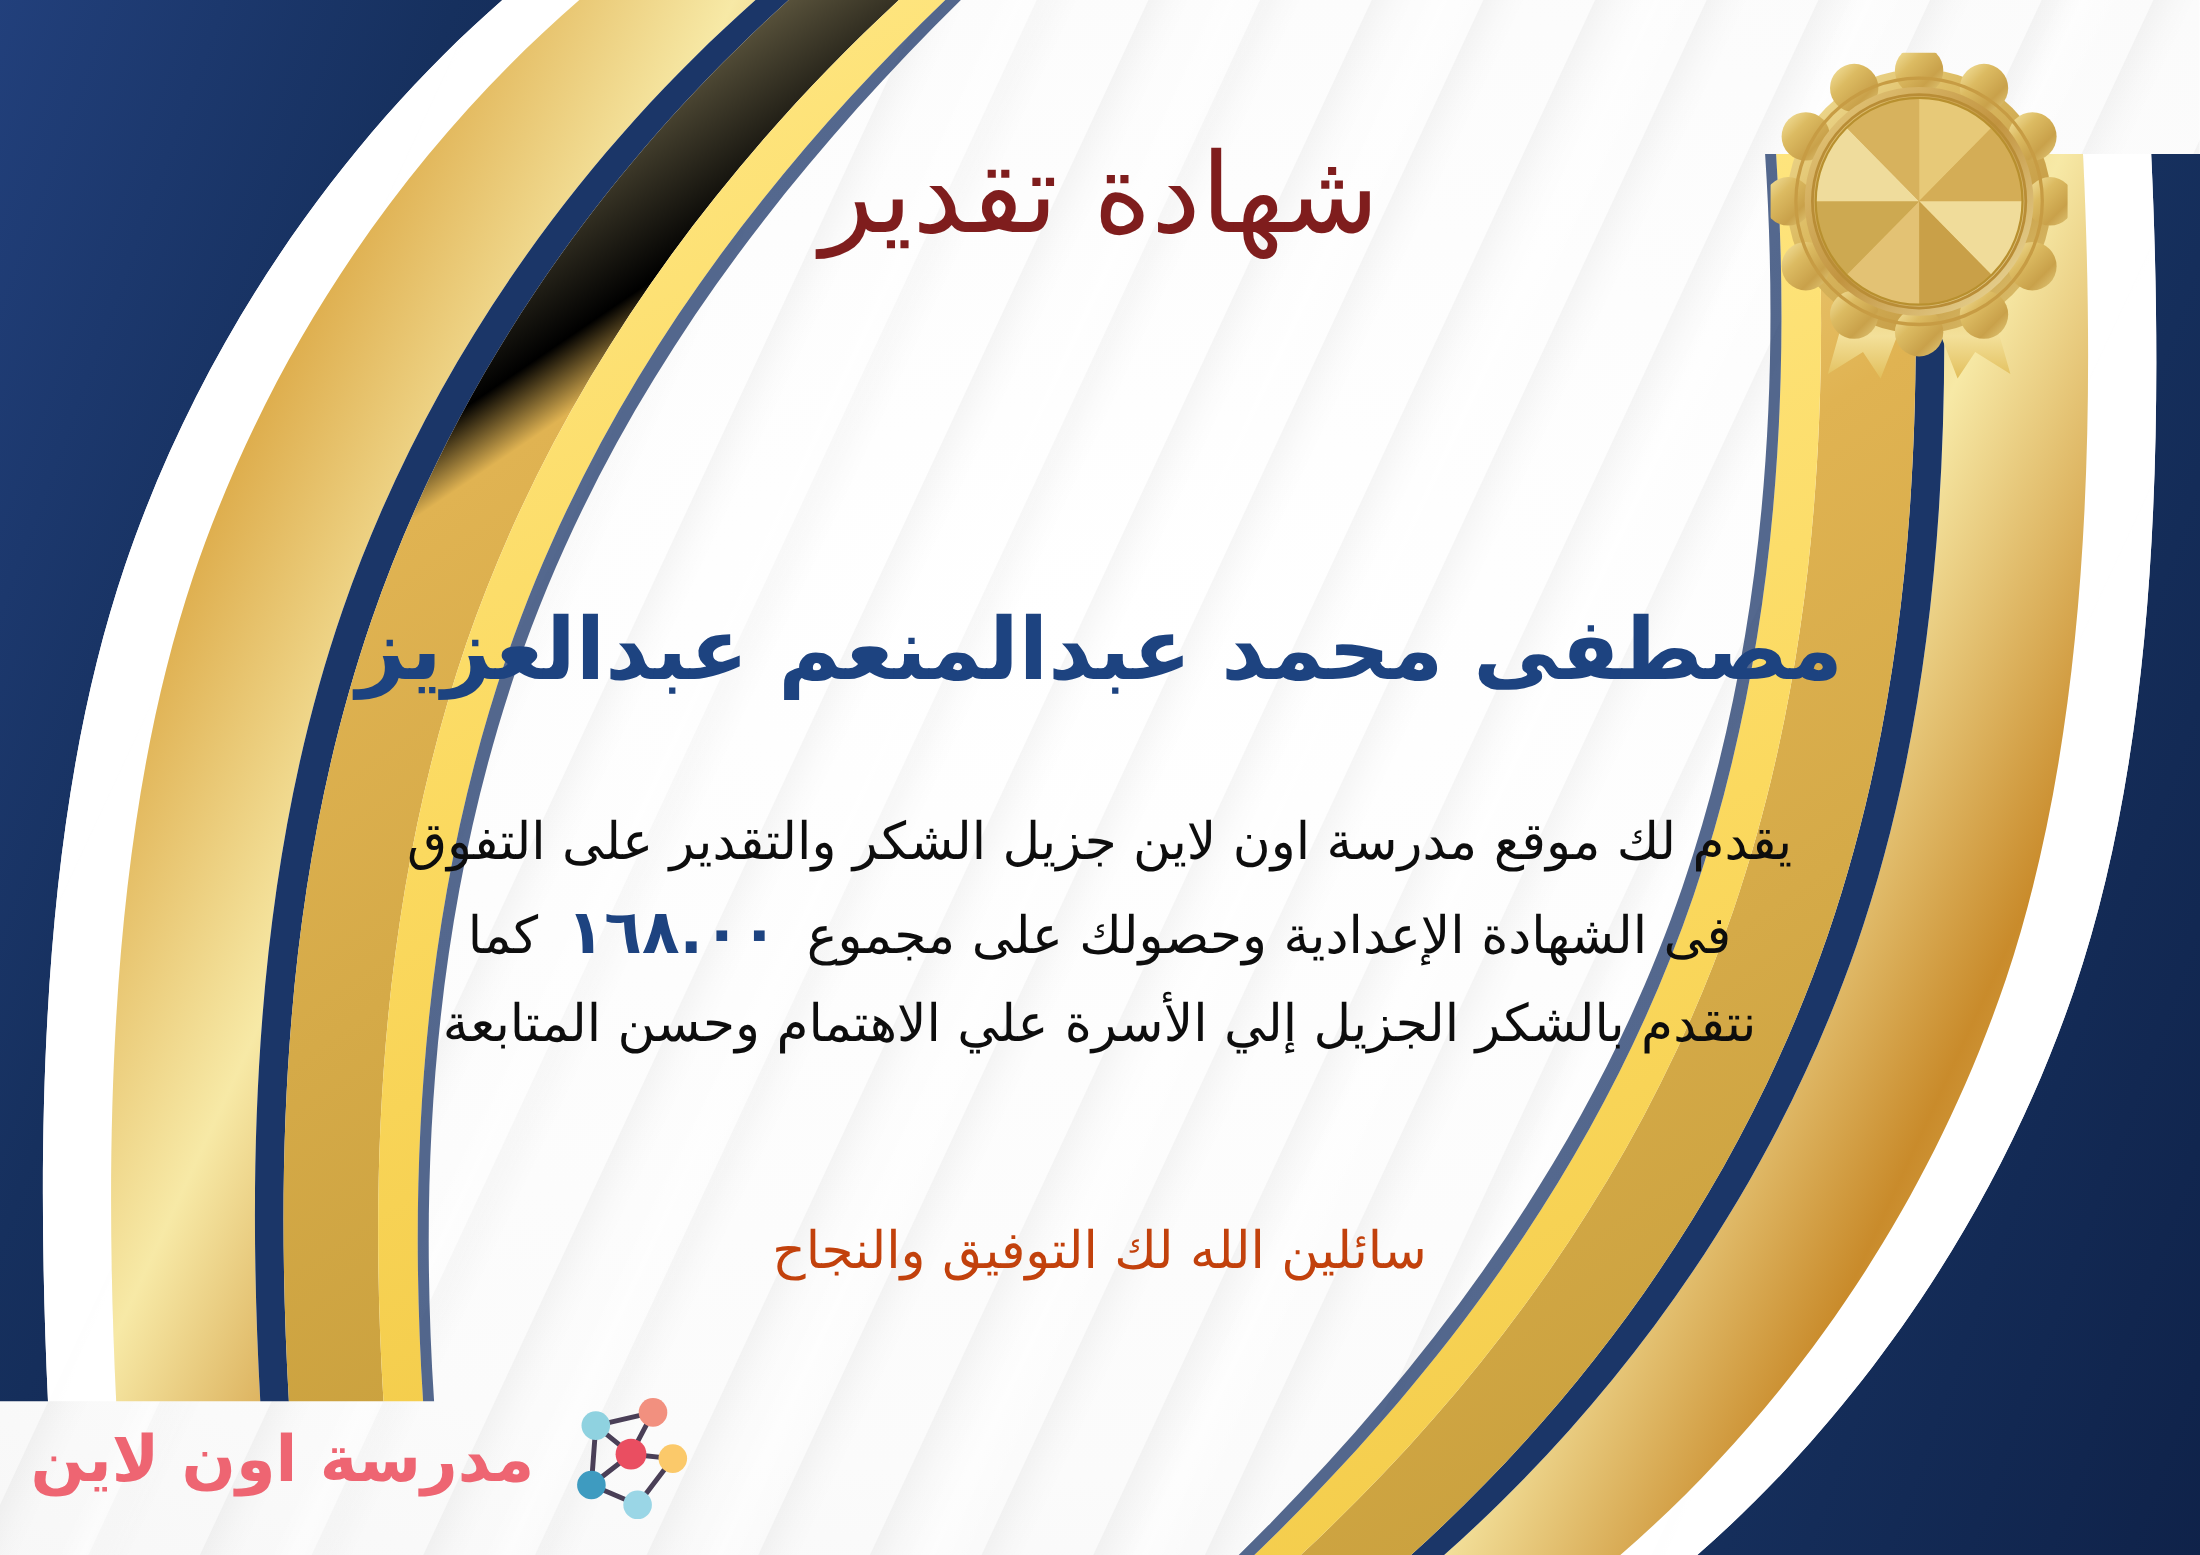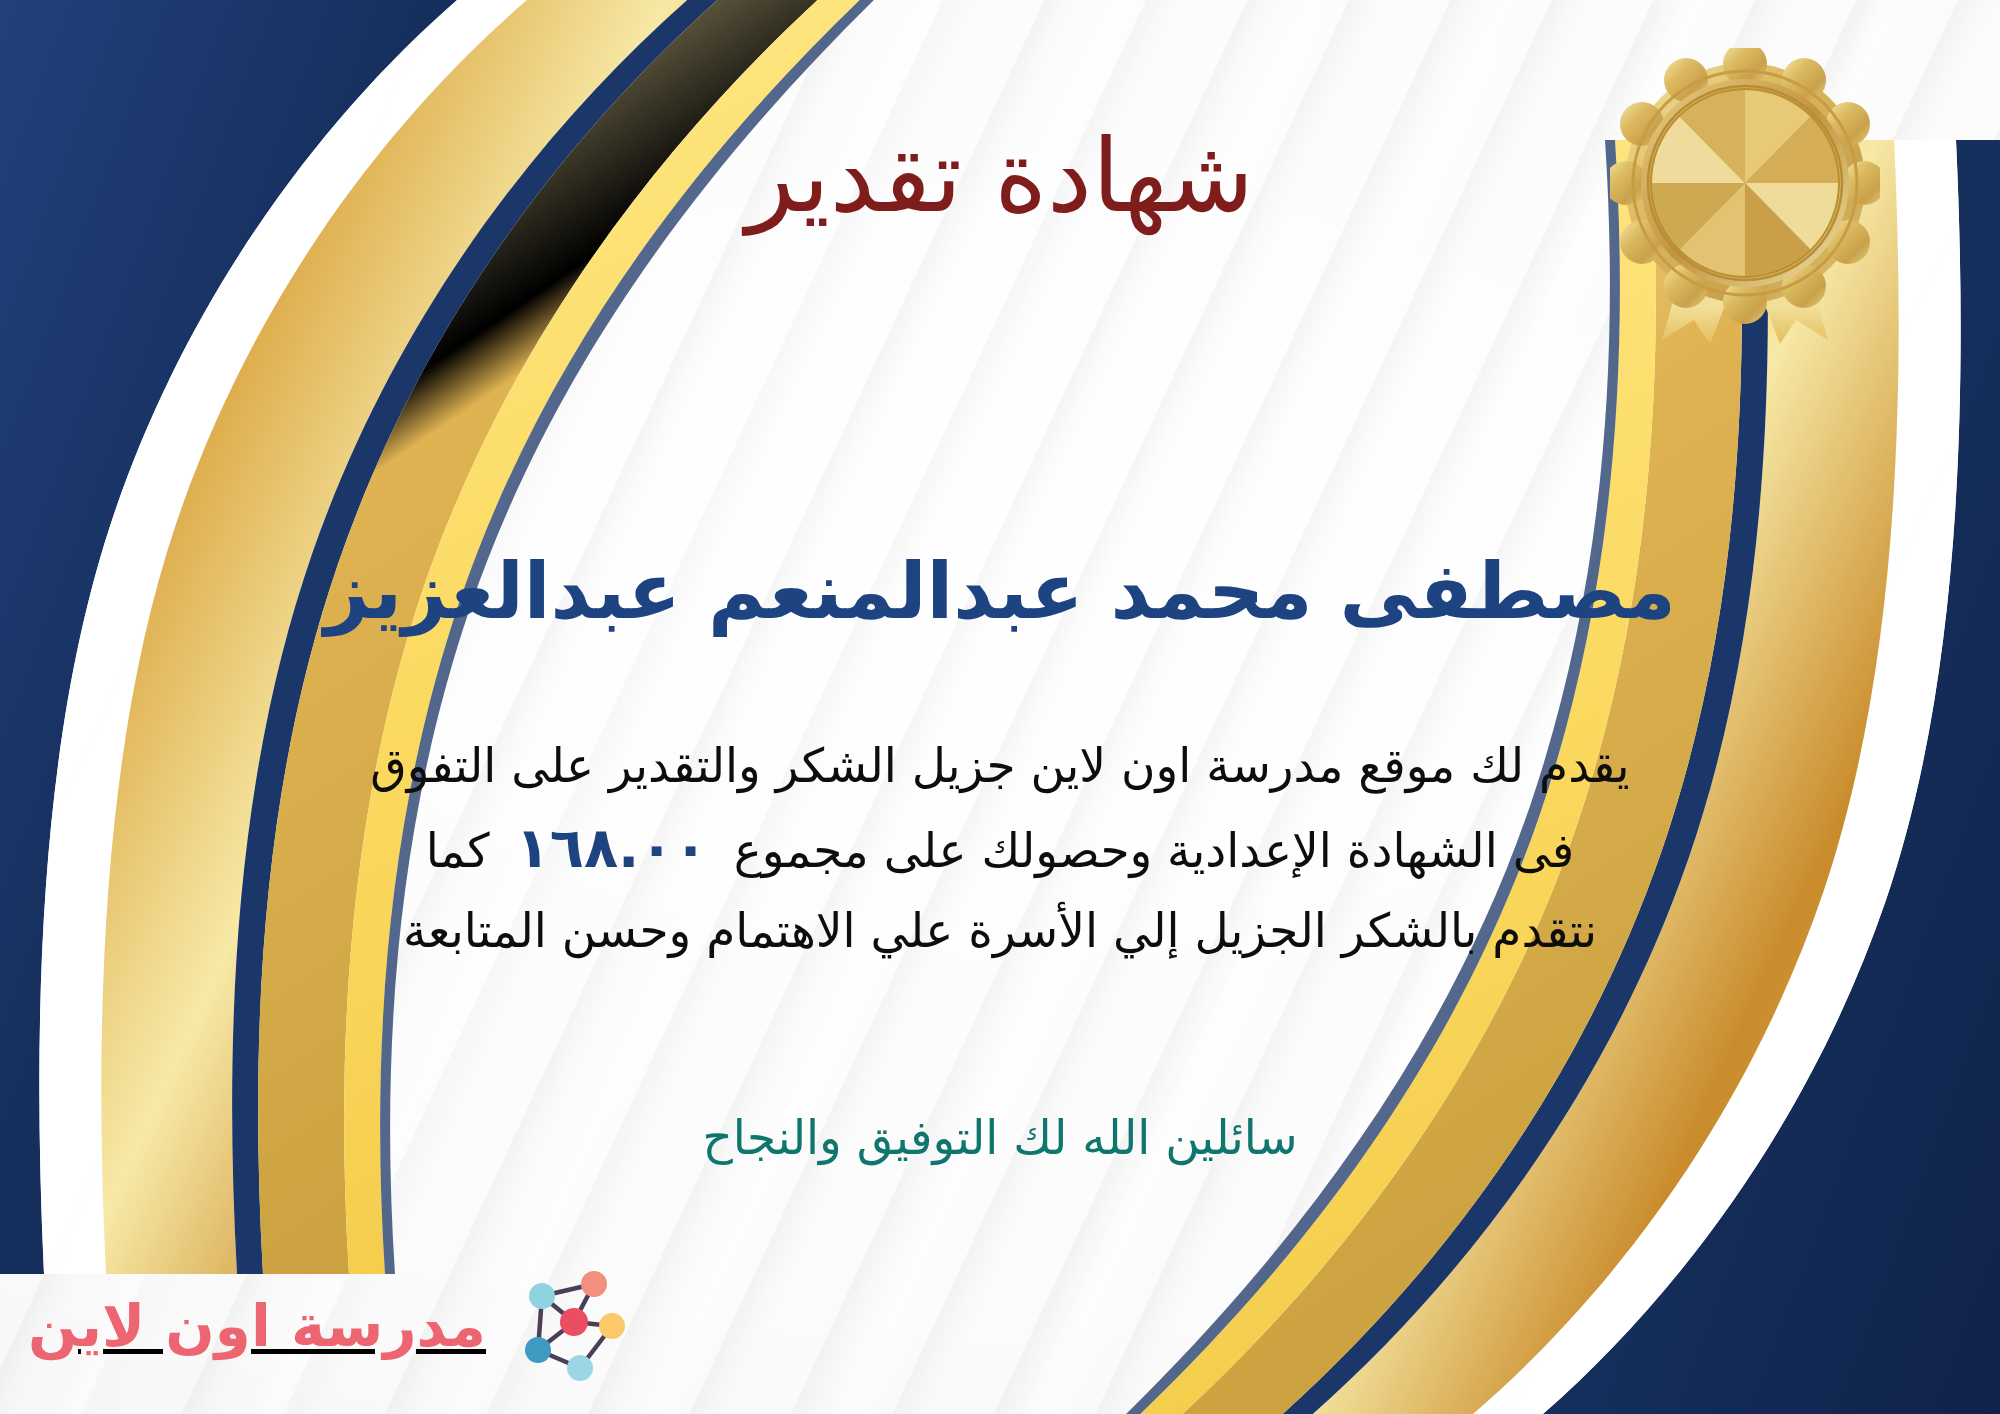--- a/index.html
+++ b/index.html
@@ -72,30 +72,30 @@
     color:#0d0d0d;
     font-weight:400;
   }
   .body .num{
     color:#1d4380;font-weight:700;font-size:56px;
     padding:0 26px;letter-spacing:2px;
   }
   .wish{
     position:absolute;top:1105px;left:0;right:0;
     font-size:47px;line-height:1.4;
-    color:#0f766e;
+    color:#c2410c;
   }
 
   
   .logo{
     position:absolute;left:28px;bottom:22px;
     display:flex;align-items:center;gap:16px;
     direction:ltr;
   }
-  .logo-text{display:flex;flex-direction:row;align-items:center;text-decoration:underline;}
+  .logo-text{display:flex;flex-direction:row;align-items:center;}
   .logo-ar{
     font-size:58px;font-weight:700;color:#ee6572;
     direction:rtl;line-height:1.05;white-space:nowrap;
   }
   .logo-en{
     font-size:52px;font-weight:700;color:#3e9bc0;
     letter-spacing:1px;line-height:1.05;white-space:nowrap;
   }
   .logo-mark{width:132px;height:132px;flex:none;}
 </style>

